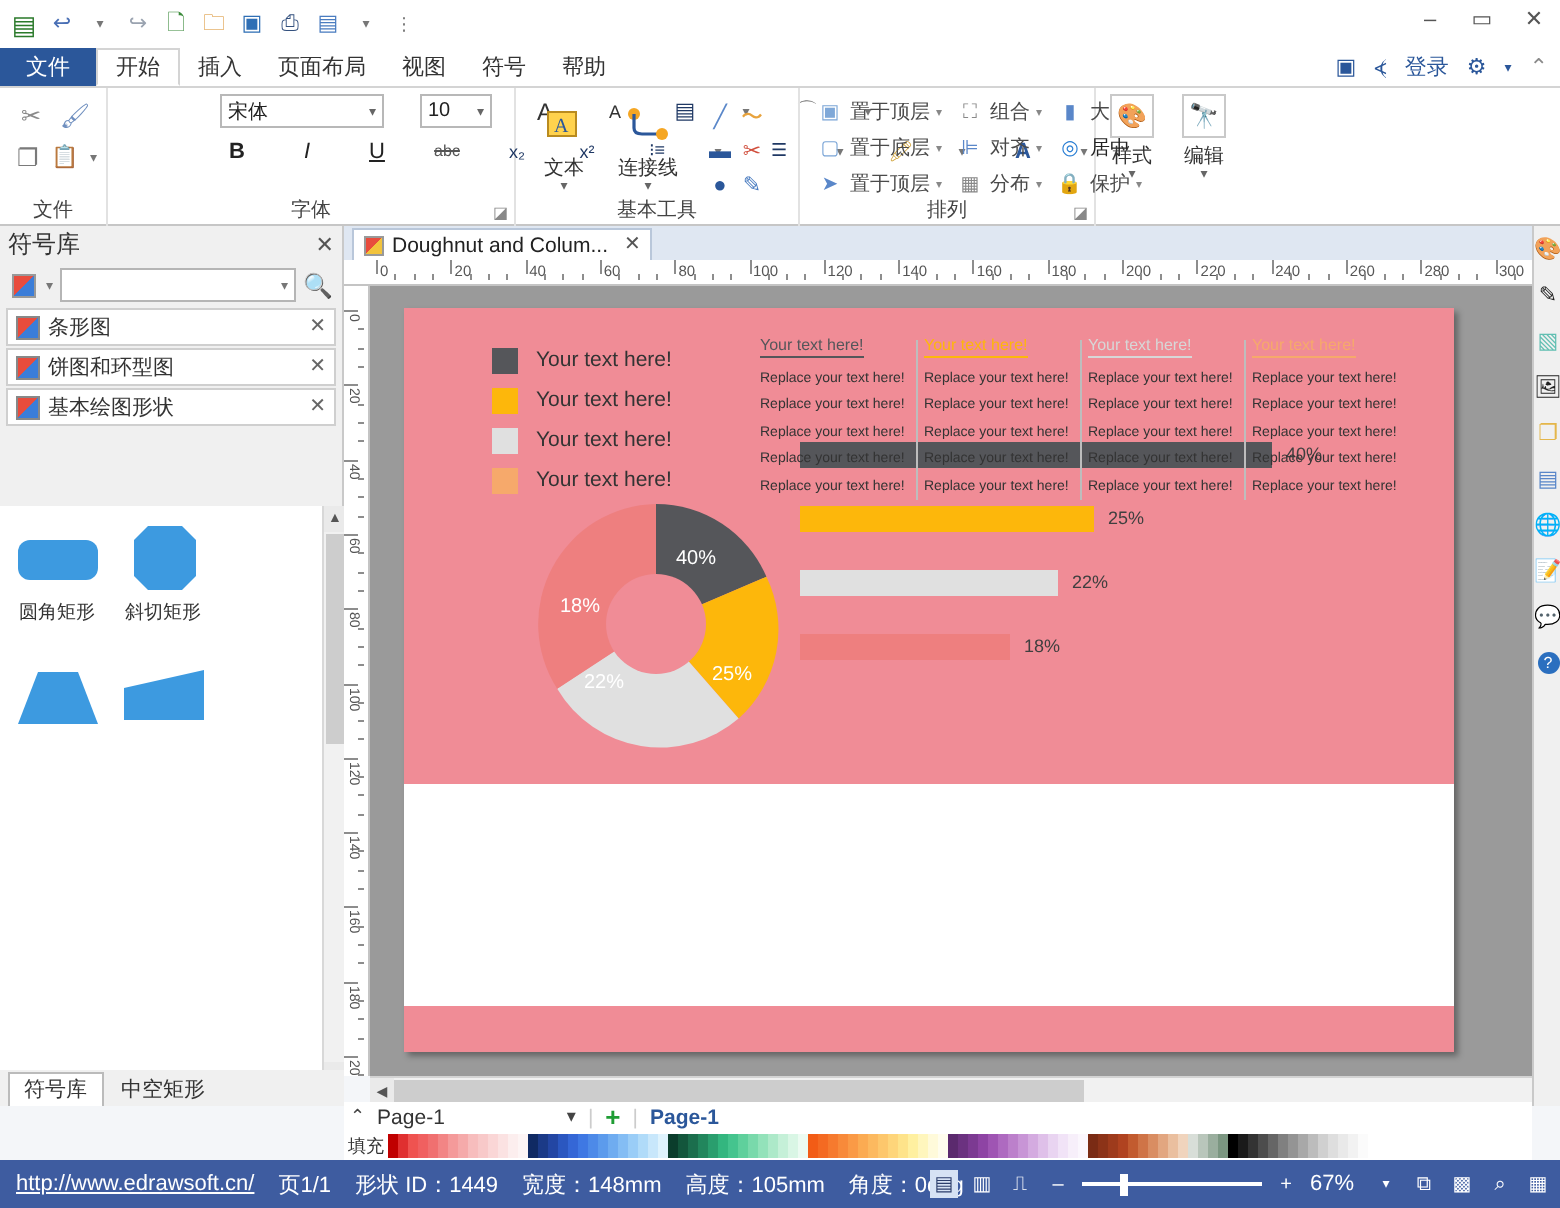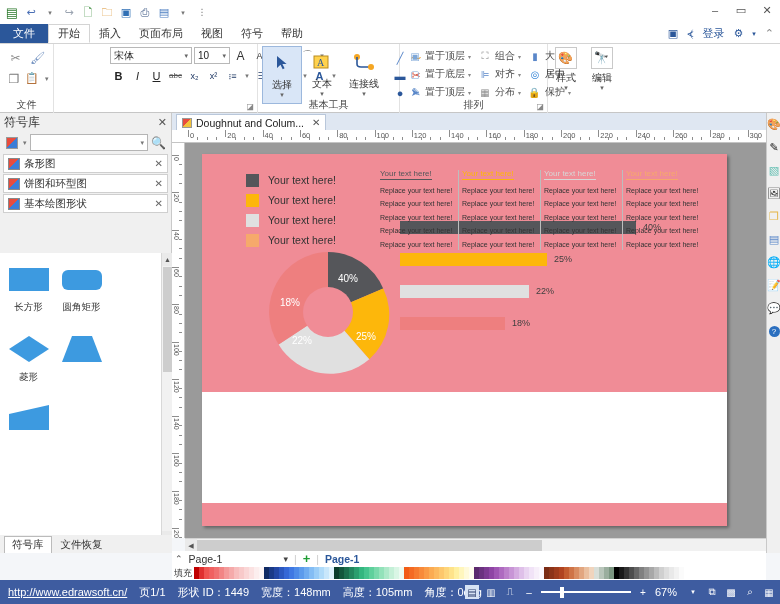--- a/index.html
+++ b/index.html
@@ -38,21 +38,21 @@
   .glabel { position:absolute; bottom:1px; width:100%; text-align:center; font-size:10px; color:#444; }
   .gexp { position:absolute; bottom:2px; right:3px; font-size:8px; color:#888; cursor:pointer; }
   .rbtn { display:inline-flex; align-items:center; justify-content:center; cursor:pointer; }
 
   .clip { position:absolute; left:2px; top:2px; width:48px; }
   .cbrow { display:flex; gap:3px; margin:2px 0 0 4px; }
   .cbtn { width:19px; height:19px; display:flex; align-items:center; justify-content:center;
           font-size:12px; cursor:pointer; }
 
   .fontgrp { position:absolute; left:56px; top:3px; }
-  .frow { display:flex; align-items:flex-end; gap:2px; margin-bottom:3px; }
+  .frow { display:flex; align-items:flex-end; gap:18px; margin-bottom:3px; }
   .fsel { height:17px; border:1px solid #b8b8b8; background:#fff; font-size:10px;
           display:flex; align-items:center; padding:0 3px; cursor:pointer; }
   .fsel .cv { flex:1; overflow:hidden; white-space:nowrap; }
   .fsel .ar { font-size:7px; color:#666; margin-left:3px; }
   .fb { width:17px; height:17px; display:flex; align-items:center; justify-content:center;
         font-size:11px; color:#1f3864; cursor:pointer; }
 
   .tools { position:absolute; top:2px; }
   .bigbtn { width:40px; height:58px; display:flex; flex-direction:column; align-items:center;
             justify-content:flex-start; padding-top:3px; cursor:pointer; }
@@ -273,34 +273,26 @@
           <span class="fb" style="font-size:9px;">⁝≡</span>
           <span class="fb" style="font-size:7px;color:#777;width:8px;">▾</span>
           <span class="fb" style="font-size:9px;">☰</span>
           <span class="fb" style="font-size:7px;color:#777;width:8px;">▾</span>
           <span class="fb" style="font-size:10px;color:#d0a33a;">🖍</span>
           <span class="fb" style="font-size:7px;color:#777;width:8px;">▾</span>
           <span class="fb" style="font-weight:bold;color:#2b579a;">A</span>
           <span class="fb" style="font-size:7px;color:#777;width:8px;">▾</span>
         </div>
       </div>
+      <div class="glabel">字体</div>
       <div class="gexp">◪</div>
     </div>
 
     <div class="rgroup" style="left:258px;width:142px;">
       <div class="tools" style="left:4px;display:flex;">
-        <div class="bigbtn sel">
-          <span class="bi">
-            <svg width="18" height="18" viewBox="0 0 18 18">
-                <path d="M4 2 L4 14 L7.5 10.8 L9.7 15.2 L11.6 14.3 L9.4 10 L13.6 10 Z" fill="#2b579a"></path>
-              </svg>
-          </span>
-          <span class="bl">选择</span>
-          <span class="bd">▾</span>
-        </div>
         <div class="bigbtn">
           <span class="bi">
             <svg width="20" height="18" viewBox="0 0 20 18">
                 <rect x="2" y="3" width="14" height="12" fill="#ffd24d" stroke="#b98b1f"></rect>
                 <text x="5" y="13" font-size="10" fill="#2b579a" font-family="serif">A</text>
               </svg>
           </span>
           <span class="bl">文本</span>
           <span class="bd">▾</span>
         </div>
@@ -428,51 +420,43 @@
     </div>
     <div class="libitem">
       <span class="libico"></span>
       <span>基本绘图形状</span>
       <span class="x">✕</span>
     </div>
 
     <div class="shapepane">
       <div class="shapegrid">
 
-        <div class="scell">
-            <span class="sfig">
-          <svg width="44" height="34">
-                <rect x="2" y="6" width="40" height="23" class="blue"></rect>
-              </svg>
-            </span>
-          <span class="slab">长方形</span>
-          </div>
 
 
         <div class="scell">
             <span class="sfig">
           <svg width="44" height="34">
                 <rect x="2" y="8" width="40" height="20" rx="6" class="blue"></rect>
               </svg>
             </span>
           <span class="slab">圆角矩形</span>
           </div>
 
 
-
-
-
         <div class="scell">
             <span class="sfig">
           <svg width="44" height="34">
-                <polygon points="22,4 42,17 22,30 2,17" class="blue"></polygon>
+                <polygon points="14,1 31,1 38,8 38,26 31,33 14,33 7,26 7,8" class="blue"></polygon>
               </svg>
             </span>
-          <span class="slab">菱形</span>
-          </div>
+          <span class="slab">斜切矩形</span>
+          </div>
+
+
+
 
         <div class="scell">
             <span class="sfig">
           <svg width="44" height="34">
                 <polygon points="12,4 32,4 42,30 2,30" class="blue"></polygon>
               </svg>
             </span>
           </div>
 
         <div class="scell">
@@ -486,21 +470,21 @@
       </div>
       <div class="sscroll">
         <div class="sarrow" style="top:0;">▲</div>
         <div class="sthumb"></div>
         <div class="sarrow" style="bottom:0;">▼</div>
       </div>
     </div>
 
     <div class="ltabs">
       <div class="ltab active">符号库</div>
-      <div class="ltab">文件恢复</div>
+      <div class="ltab">中空矩形</div>
     </div>
   </div>
 
   <div class="doctabs">
     <div class="doctab">
       <span style="display:inline-block;width:10px;height:10px;background:linear-gradient(135deg,#e84c3d 50%,#f2c33c 50%);border:1px solid #999;"></span>
       <span>Doughnut and Colum...</span>
       <span class="tx">✕</span>
     </div>
   </div>

